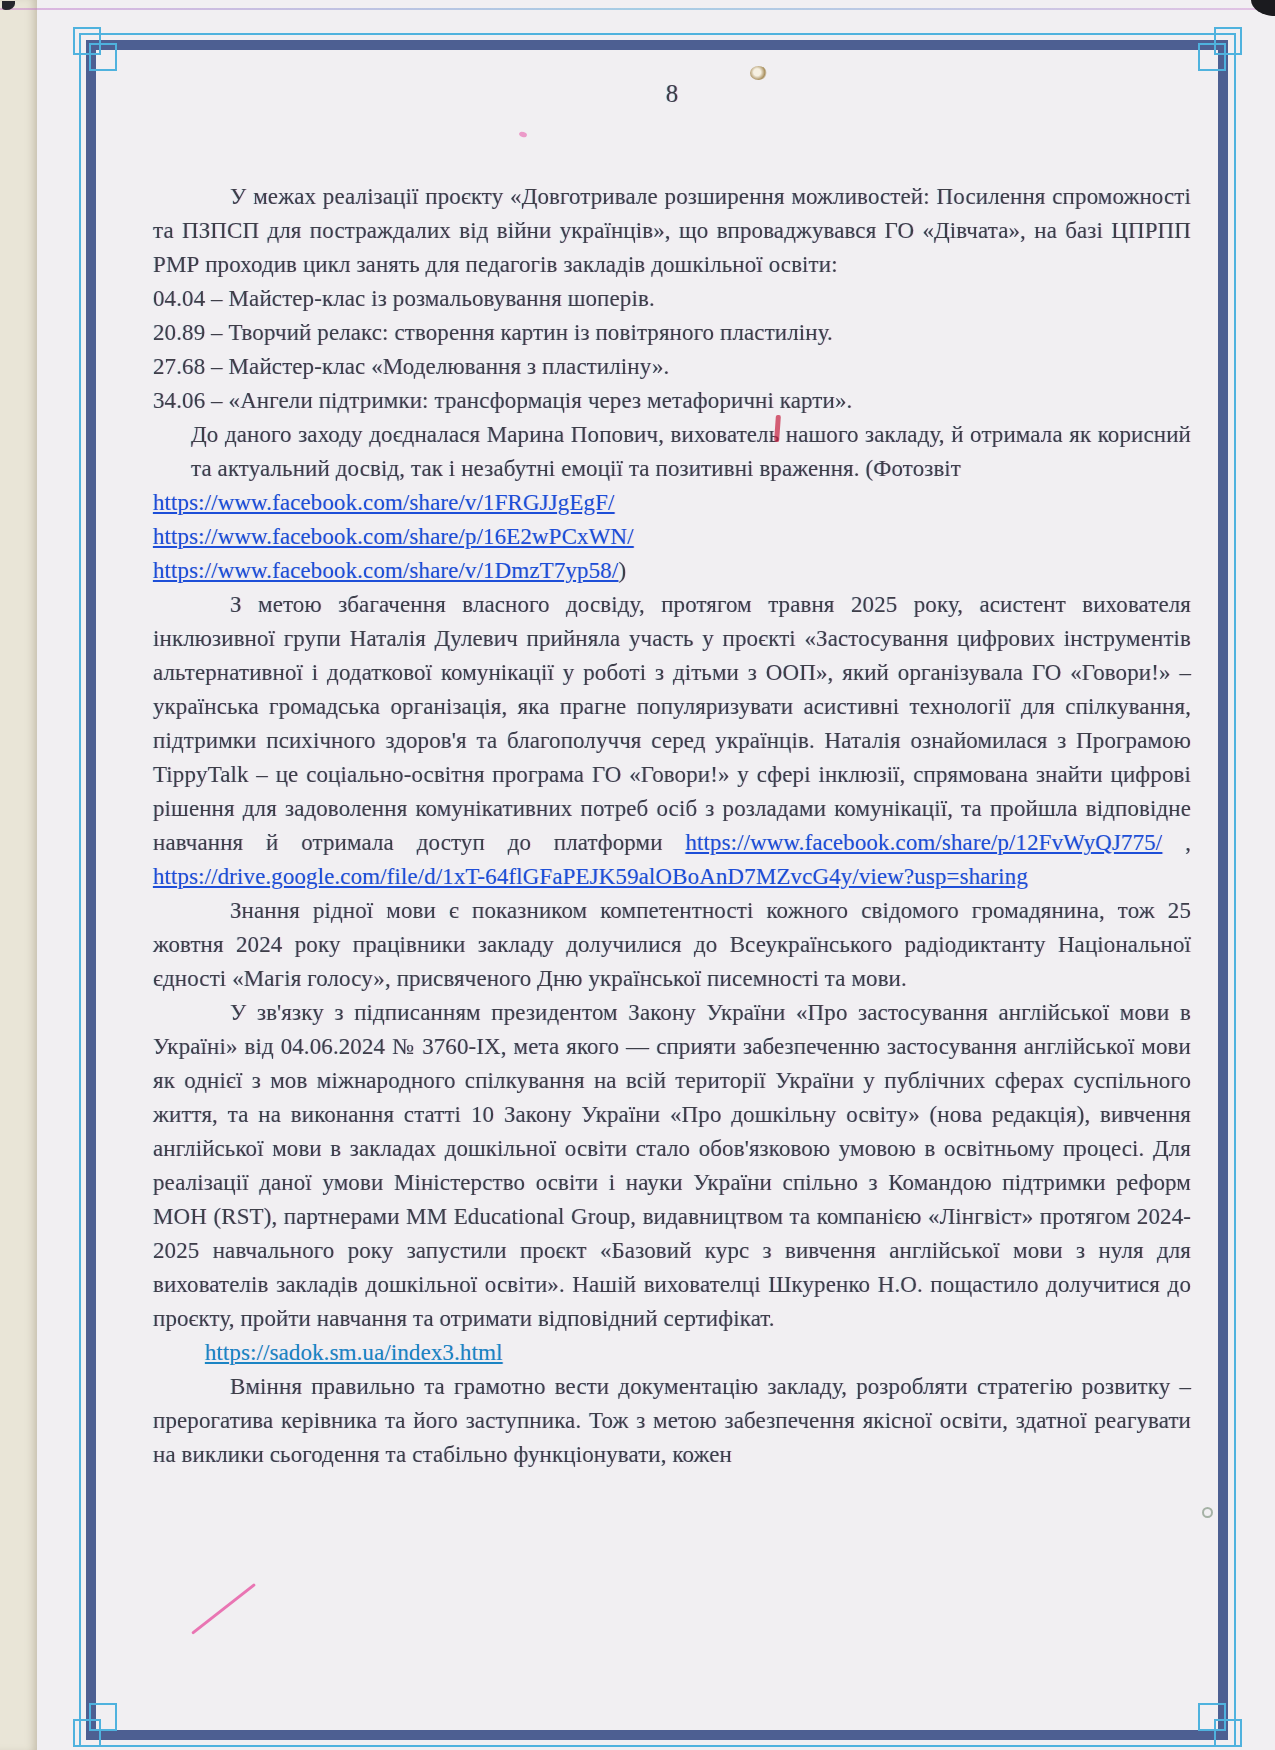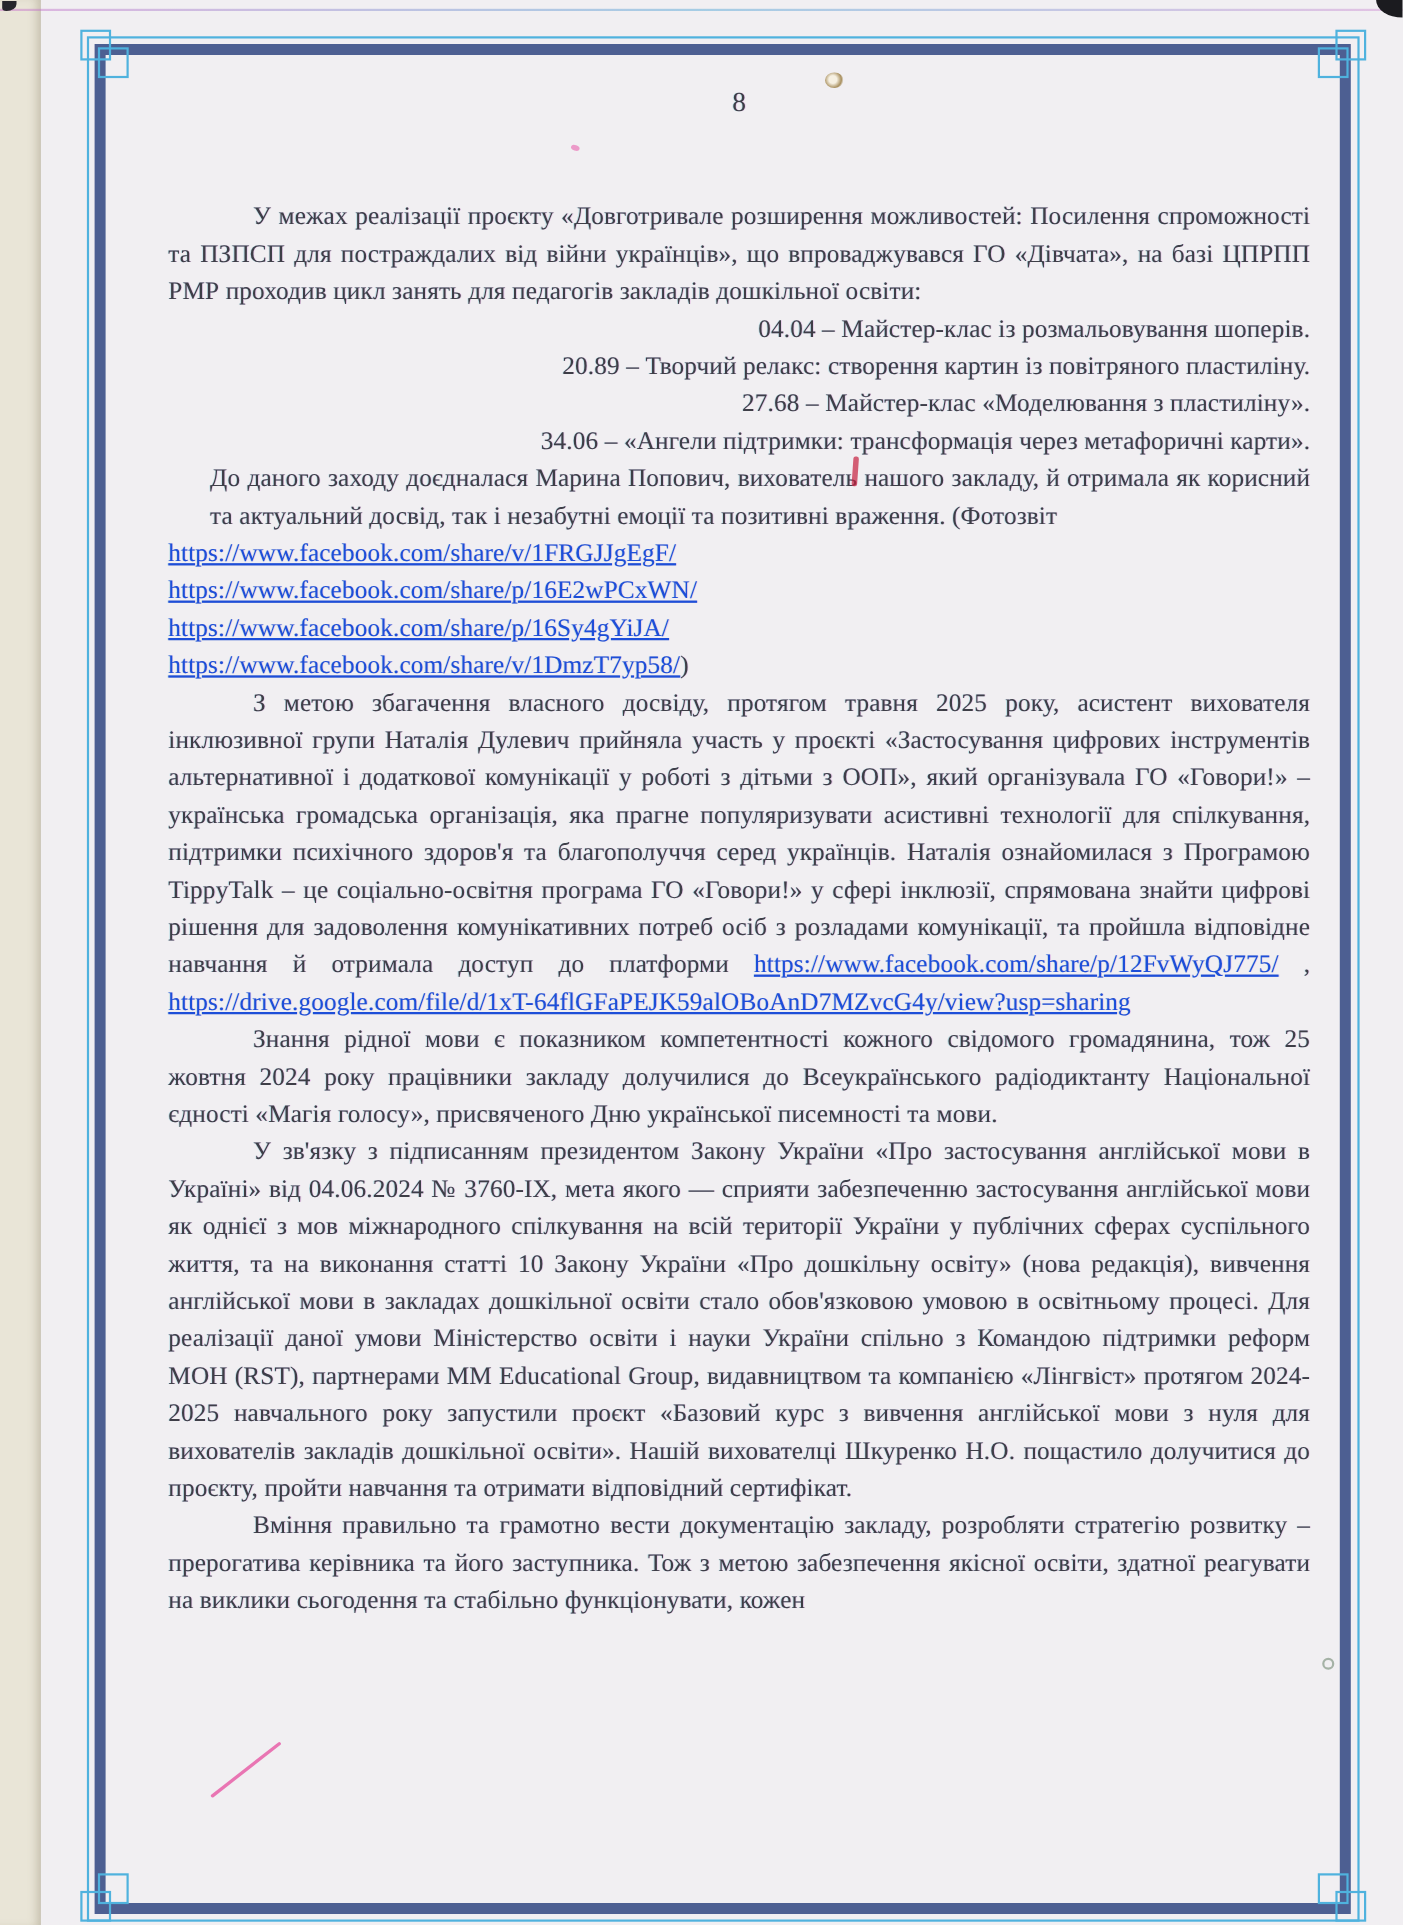--- a/index.html
+++ b/index.html
@@ -56,21 +56,21 @@
     font-size:25px;text-align:center;
     text-shadow:.7px 0 rgba(190,60,190,.25), -.7px 0 rgba(0,165,180,.25);
   }
   .page-text{
     position:absolute;left:153px;top:180px;width:1038px;
     font-size:23px;line-height:34px;text-align:justify;letter-spacing:.1px;
     text-shadow:.7px 0 rgba(190,60,190,.22), -.7px 0 rgba(0,165,180,.22);
   }
   .page-text p{margin:0;text-indent:77px;}
   .page-text p.no-indent{text-indent:0;margin-left:38px;}
-  .sched-line{white-space:nowrap;text-align:right;}
+  .sched-line{white-space:nowrap;text-align:left;}
   .link-line{text-align:left;}
   a.doc-link{color:#1d4ed8;text-decoration:underline;cursor:default;}
   a.doc-link.teal{color:#1b84c4;}
   .plain-suffix{color:#3e3e47;}
   .sadok-line{text-indent:52px;text-align:left;}
 </style>
 </head>
 <body>
 
 <div class="scanner-strip-left"></div>
@@ -110,35 +110,35 @@
 
   <p class="no-indent">До даного заходу доєдналася Марина Попович, вихователь нашого закладу, й отримала як корисний та актуальний досвід, так і незабутні емоції та позитивні  враження. (Фотозвіт</p>
 
   <div class="link-line">
     <a class="doc-link">https://www.facebook.com/share/v/1FRGJJgEgF/</a>
   </div>
   <div class="link-line">
     <a class="doc-link">https://www.facebook.com/share/p/16E2wPCxWN/</a>
   </div>
   <div class="link-line">
-    <a class="doc-link">https://www.facebook.com/share/p/16Sy4gYiJA/</a>
-  </div>
-  <div class="link-line">
     <a class="doc-link">https://www.facebook.com/share/v/1DmzT7yp58/</a><span class="plain-suffix">)</span>
   </div>
 
   <p><span>З метою збагачення власного досвіду, протягом травня 2025 року, асистент вихователя інклюзивної групи Наталія Дулевич прийняла участь у проєкті «Застосування цифрових інструментів альтернативної і додаткової комунікації у роботі з дітьми з ООП», який організувала ГО «Говори!» – українська громадська організація, яка прагне популяризувати асистивні технології для спілкування, підтримки психічного здоров'я та благополуччя серед українців. Наталія ознайомилася з Програмою TippyTalk – це соціально-освітня програма ГО «Говори!» у сфері інклюзії, спрямована знайти цифрові рішення для задоволення комунікативних потреб осіб з розладами комунікації, та пройшла відповідне навчання й отримала доступ до платформи</span>
     <a class="doc-link">https://www.facebook.com/share/p/12FvWyQJ775/</a>
     <span>,</span>
     <a class="doc-link">https://drive.google.com/file/d/1xT-64flGFaPEJK59alOBoAnD7MZvcG4y/view?usp=sharing</a></p>
 
   <p>Знання рідної мови є показником компетентності кожного свідомого громадянина, тож 25 жовтня 2024 року працівники закладу долучилися до Всеукраїнського радіодиктанту Національної єдності «Магія голосу», присвяченого Дню української писемності та мови.</p>
 
   <p>У зв'язку з підписанням президентом Закону України «Про застосування англійської мови в Україні» від 04.06.2024 № 3760-IX, мета якого — сприяти забезпеченню застосування англійської мови як однієї з мов міжнародного спілкування на всій території України у публічних сферах суспільного життя, та на виконання статті 10 Закону України «Про дошкільну освіту» (нова редакція), вивчення англійської мови в закладах дошкільної освіти стало обов'язковою умовою в освітньому процесі. Для реалізації даної умови Міністерство освіти і науки України спільно з Командою підтримки реформ МОН (RST), партнерами MM Educational Group, видавництвом та компанією «Лінгвіст» протягом 2024-2025 навчального року запустили проєкт «Базовий курс з вивчення англійської мови з нуля для вихователів закладів дошкільної освіти». Нашій вихователці Шкуренко Н.О. пощастило долучитися до проєкту, пройти навчання та отримати відповідний сертифікат.</p>
 
+  <div class="sadok-line">
+    <a class="doc-link teal">https://sadok.sm.ua/index3.html</a>
+  </div>
 
   <p>Вміння правильно та грамотно вести документацію закладу, розробляти стратегію розвитку – прерогатива керівника та його заступника. Тож з метою забезпечення якісної освіти, здатної реагувати на виклики сьогодення та стабільно функціонувати, кожен</p>
 
 </div>
 
 <div class="red-mark"></div>
 <div class="pen-stroke"></div>
 <div class="degree-mark"></div>
 
 </body></html>

